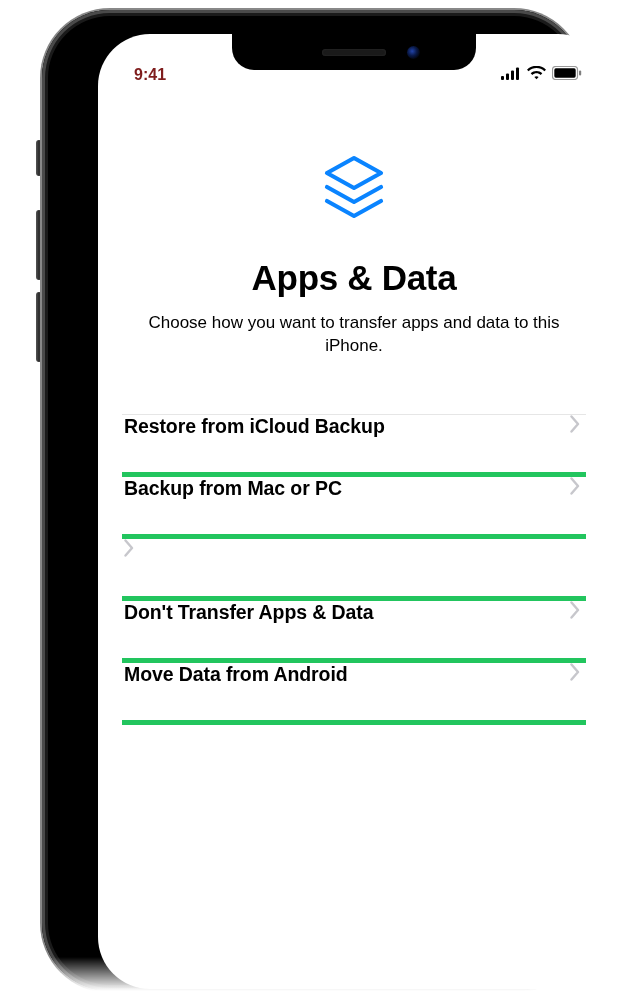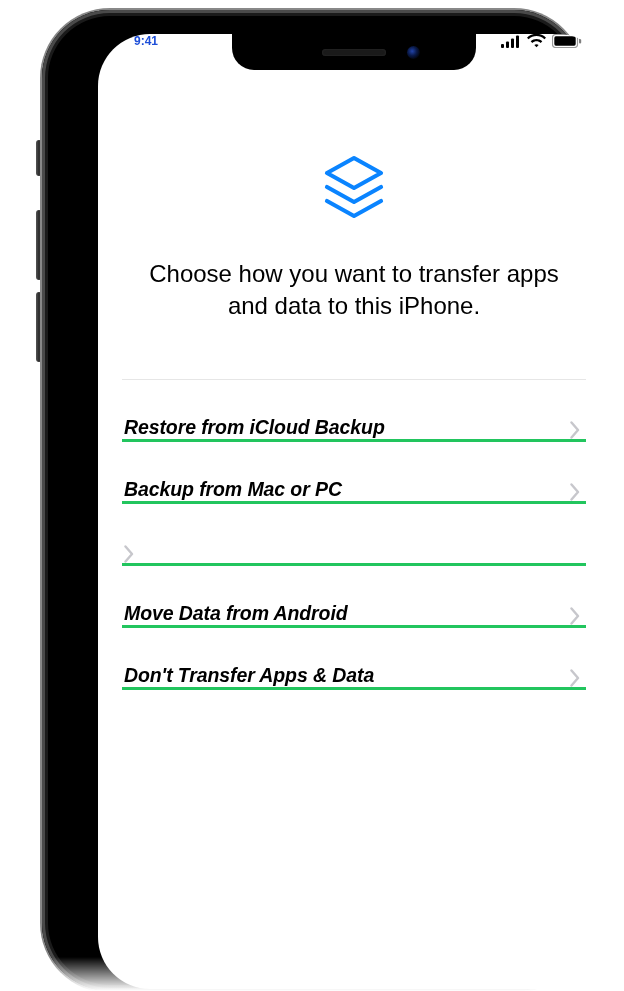--- a/index.html
+++ b/index.html
@@ -86,26 +86,26 @@
       background: radial-gradient(circle at 40% 40%, #2244aa 0%, #0a1a4a 40%, #000 80%);
       position: absolute;
       right: 56px;
       top: 12px;
     }
 
     
     .status-bar {
       display: flex;
       justify-content: space-between;
-      align-items: flex-start;
+      align-items: flex-end;
       height: 50px;
       padding: 0 28px 0 36px;
-      font-size: 12px;
+      font-size: 16px;
       font-weight: 600;
-      color: #1d4ed8;
+      color: #7f1d1d;
     }
     .status-right {
       display: flex;
       align-items: center;
       gap: 6px;
     }
 
     
     .content {
       padding: 70px 24px 0 24px;
@@ -119,41 +119,40 @@
 
     .title {
       font-size: 35px;
       font-weight: 700;
       letter-spacing: -0.3px;
       color: #000;
       margin-bottom: 14px;
     }
 
     .subtitle {
-      font-size: 24px;
+      font-size: 17px;
       line-height: 1.35;
       color: #000;
       padding: 0 12px;
       margin-bottom: 56px;
     }
 
     
     .options {
       text-align: left;
       border-top: 1px solid #e6e6e6;
     }
     .option-row {
       display: flex;
-      align-items: flex-end;
+      align-items: flex-start;
       justify-content: space-between;
       height: 62px;
       padding: 0 6px 0 2px;
-      border-bottom: 3px solid #22c55e;
+      border-bottom: 5px solid #22c55e;
       cursor: pointer;
-      font-style: italic;
     }
     .option-label {
       font-size: 19.5px;
       font-weight: 600;
       color: #000;
       letter-spacing: -0.1px;
     }
     .chevron svg {
       display: block;
     }
@@ -222,20 +221,21 @@
       <span class="hero-icon">
         <svg width="70" height="72" viewBox="0 0 70 72">
           <g fill="none" stroke="#0a84ff" stroke-width="4.2" stroke-linejoin="round" stroke-linecap="round">
             <polygon points="35,4 62,19 35,34 8,19" fill="#fff"></polygon>
             <path d="M8 33 L35 48 L62 33"></path>
             <path d="M8 47 L35 62 L62 47"></path>
           </g>
         </svg>
       </span>
 
+      <h1 class="title">Apps &amp; Data</h1>
       <p class="subtitle">Choose how you want to transfer apps and data to this iPhone.</p>
 
       <div class="options">
 
         <div class="option-row">
           <span class="option-label">Restore from iCloud Backup</span>
           <span class="chevron">
             <svg width="10" height="18" viewBox="0 0 10 18">
                 <path d="M1.5 1.5 L8 9 L1.5 16.5" fill="none" stroke="#c7c7cc" stroke-width="2.4" stroke-linecap="round" stroke-linejoin="round"></path>
               </svg>
@@ -253,30 +253,30 @@
 
         <div class="option-row">
           <span class="chevron">
             <svg width="10" height="18" viewBox="0 0 10 18">
                 <path d="M1.5 1.5 L8 9 L1.5 16.5" fill="none" stroke="#c7c7cc" stroke-width="2.4" stroke-linecap="round" stroke-linejoin="round"></path>
               </svg>
           </span>
         </div>
 
         <div class="option-row">
+          <span class="option-label">Don't Transfer Apps &amp; Data</span>
+          <span class="chevron">
+            <svg width="10" height="18" viewBox="0 0 10 18">
+                <path d="M1.5 1.5 L8 9 L1.5 16.5" fill="none" stroke="#c7c7cc" stroke-width="2.4" stroke-linecap="round" stroke-linejoin="round"></path>
+              </svg>
+          </span>
+        </div>
+
+        <div class="option-row">
           <span class="option-label">Move Data from Android</span>
-          <span class="chevron">
-            <svg width="10" height="18" viewBox="0 0 10 18">
-                <path d="M1.5 1.5 L8 9 L1.5 16.5" fill="none" stroke="#c7c7cc" stroke-width="2.4" stroke-linecap="round" stroke-linejoin="round"></path>
-              </svg>
-          </span>
-        </div>
-
-        <div class="option-row">
-          <span class="option-label">Don't Transfer Apps &amp; Data</span>
           <span class="chevron">
             <svg width="10" height="18" viewBox="0 0 10 18">
                 <path d="M1.5 1.5 L8 9 L1.5 16.5" fill="none" stroke="#c7c7cc" stroke-width="2.4" stroke-linecap="round" stroke-linejoin="round"></path>
               </svg>
           </span>
         </div>
 
       </div>
     </div>
 

